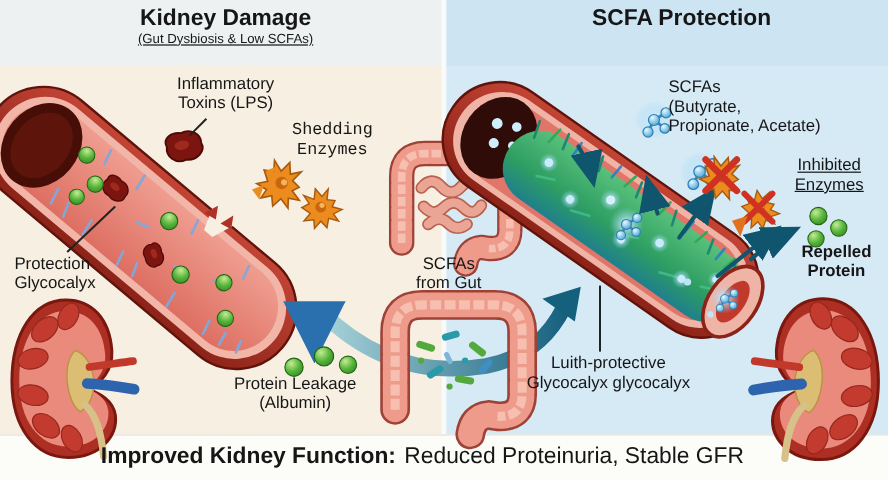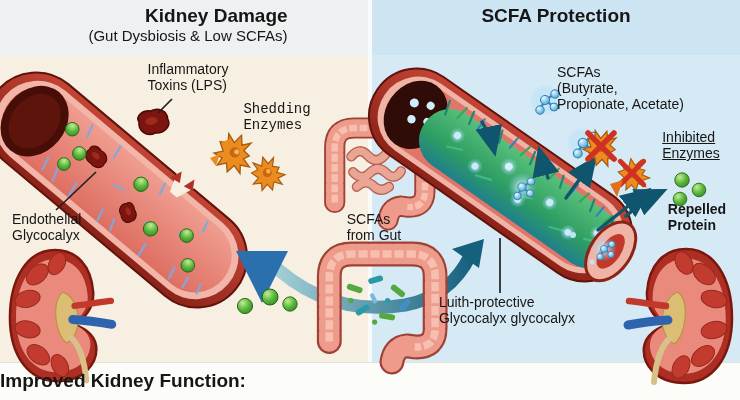--- a/index.html
+++ b/index.html
@@ -10,26 +10,26 @@
   }
   .bg-left{position:absolute;left:0;top:0;width:370px;height:400px;background:var(--bg-left);}
   .bg-right{position:absolute;left:370px;top:0;width:370px;height:400px;background:var(--bg-right);}
   .hdr-left{position:absolute;left:0;top:0;width:370px;height:55px;background:var(--hdr-left);}
   .hdr-right{position:absolute;left:370px;top:0;width:370px;height:55px;background:var(--hdr-right);}
   .divider{position:absolute;left:368px;top:0;width:4px;height:362px;background:#fafcfc;opacity:.9;}
   .footer-bg{position:absolute;left:0;top:362px;width:740px;height:38px;background:var(--footer-bg);border-top:1px solid #e4e1d8;}
   .art{position:absolute;left:0;top:0;width:740px;height:400px;pointer-events:none;}
   .title-block{position:absolute;top:5px;text-align:center;transform:translateX(-50%);}
   .title-block .t{font-size:19px;font-weight:bold;line-height:1.15;}
-  .title-block .s{font-size:15px;line-height:1.2;}
-  .lbl{position:absolute;font-size:14px;line-height:1.14;white-space:pre-line;transform:translateX(-50%);}
+  .title-block .s{font-size:11px;line-height:1.2;text-decoration:underline;}
+  .lbl{position:absolute;font-size:14px;line-height:1.14;white-space:pre-line;text-align:center;transform:translateX(-50%);}
   .lbl-left{transform:none;text-align:left;}
   .footer-text{
     position:absolute;left:0;top:362px;width:620px;height:38px;
-    display:flex;align-items:center;justify-content:flex-start;font-size:19px;
+    display:flex;align-items:center;justify-content:flex-end;font-size:19px;
   }
   .footer-text b{font-weight:bold;}
   .footer-text span{margin-left:7px;}
 </style>
 </head>
 <body>
 
 <div class="stage">
   <div class="bg-left"></div>
   <div class="bg-right"></div>
@@ -328,44 +328,47 @@
       <use href="#kidney" transform="translate(736,246) scale(-1,1)"></use>
     </g>
 
     <g stroke="#222" stroke-width="1.7">
       <line x1="172" y1="99" x2="158" y2="113"></line>
       <line x1="56" y1="210" x2="96" y2="172"></line>
       <line x1="500" y1="238" x2="500" y2="293"></line>
     </g>
   </svg>
 
-  <div class="title-block" style="left:188px;text-align:right;">
+  <div class="title-block" style="left:188px;">
     <div class="t">Kidney Damage</div>
     <div class="s">(Gut Dysbiosis &amp; Low SCFAs)</div>
   </div>
-  <div class="title-block" style="left:556px;">
+  <div class="title-block" style="left:568px;">
     <div class="t">SCFA Protection</div>
   </div>
 
   <div class="lbl" style="left:188px;top:62px;">Inflammatory
 Toxins (LPS)</div>
   <div class="lbl" style="left:277px;top:102px;font-family:Liberation Mono, monospace;">Shedding
 Enzymes</div>
-  <div class="lbl lbl-left" style="left:12px;top:212px;">Endothelial
+  <div class="lbl lbl-left" style="left:12px;top:212px;">Protection
 Glycocalyx</div>
+  <div class="lbl" style="left:246px;top:312px;">Protein Leakage
+(Albumin)</div>
 
   <div class="lbl" style="left:374px;top:212px;">SCFAs
 from Gut</div>
 
   <div class="lbl lbl-left" style="left:557px;top:65px;">SCFAs
 (Butyrate,
 Propionate, Acetate)</div>
   <div class="lbl" style="left:691px;top:130px;text-decoration:underline;">Inhibited
 Enzymes</div>
   <div class="lbl" style="left:697px;top:202px;font-weight:bold;">Repelled
 Protein</div>
   <div class="lbl" style="left:507px;top:295px;">Luith-protective
 Glycocalyx glycocalyx</div>
 
   <div class="footer-text">
     <b>Improved Kidney Function:</b>
+    <span>Reduced Proteinuria, Stable GFR</span>
   </div>
 </div>
 
 </body></html>

